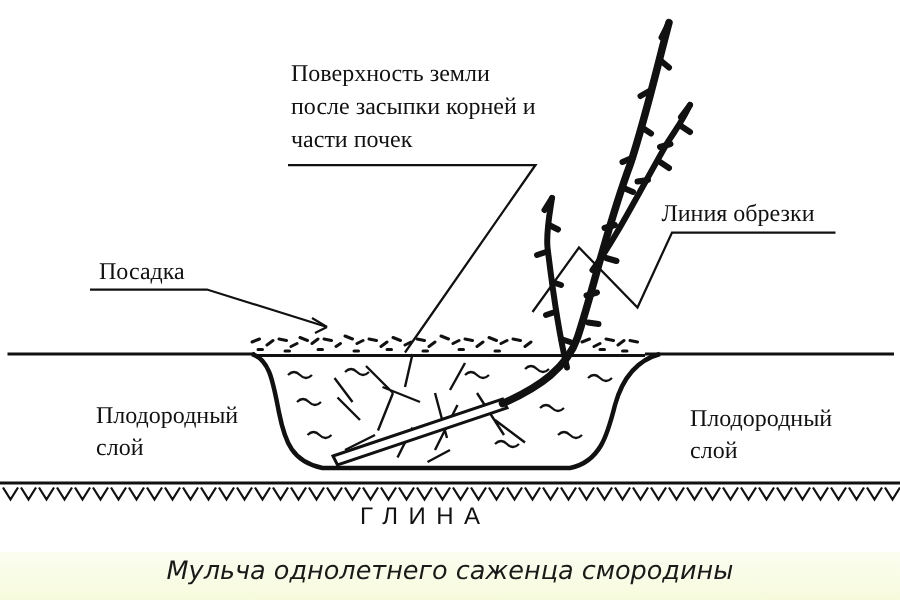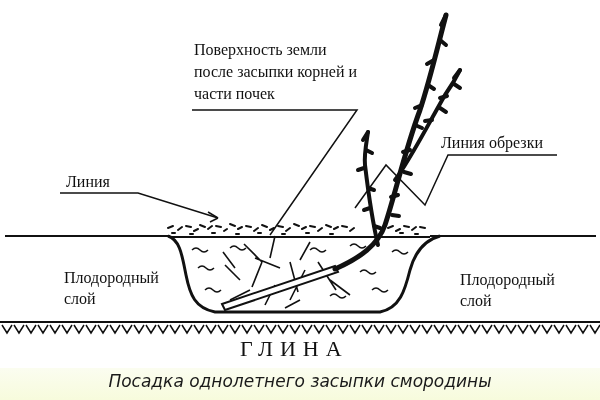--- a/index.html
+++ b/index.html
@@ -4,21 +4,21 @@
 <style>
   html, body { margin: 0; padding: 0; }
   body { width: 600px; height: 400px; position: relative; overflow: hidden; background: #ffffff; }
   .stage { position: absolute; left: 0; top: 0; width: 600px; height: 400px; }
   svg.drawing { position: absolute; left: 0; top: 0; }
   .lbl { position: absolute; font-family: "Liberation Serif", serif; font-size: 16px; color: #111; line-height: 19px; white-space: nowrap; }
   .caption-band { position: absolute; left: 0; top: 368px; width: 600px; height: 32px;
     background: linear-gradient(to bottom, #fbfdf0 0%, #f7fbdc 100%); }
   .caption { position: absolute; left: 0; top: 371px; width: 600px; text-align: center;
     font-family: "DejaVu Sans", sans-serif; font-style: italic; font-size: 17px; color: #1a1a1a; }
-  .clay { position: absolute; left: 240px; top: 336px; font-family: Liberation Serif, serif; font-size: 22px; letter-spacing: 7px; color: #111; }
+  .clay { position: absolute; left: 240px; top: 336px; font-family: Liberation Sans, sans-serif; font-size: 16px; letter-spacing: 7px; color: #111; }
 </style>
 </head>
 <body>
 
 <div class="stage">
 
   <svg class="drawing" width="600" height="400" viewBox="0 0 600 400">
 
     <g>
       <line x1="5" y1="236" x2="170" y2="236" stroke="#111" stroke-width="2"></line>
@@ -74,25 +74,25 @@
       <path d="M2 325 l5 8 l5 -8 M14 325 l5 8 l5 -8 M26 325 l5 8 l5 -8 M38 325 l5 8 l5 -8 M50 325 l5 8 l5 -8 M62 325 l5 8 l5 -8 M74 325 l5 8 l5 -8 M86 325 l5 8 l5 -8 M98 325 l5 8 l5 -8 M110 325 l5 8 l5 -8 M122 325 l5 8 l5 -8 M134 325 l5 8 l5 -8 M146 325 l5 8 l5 -8 M158 325 l5 8 l5 -8 M170 325 l5 8 l5 -8 M182 325 l5 8 l5 -8 M194 325 l5 8 l5 -8 M206 325 l5 8 l5 -8 M218 325 l5 8 l5 -8 M230 325 l5 8 l5 -8 M242 325 l5 8 l5 -8 M254 325 l5 8 l5 -8 M266 325 l5 8 l5 -8 M278 325 l5 8 l5 -8 M290 325 l5 8 l5 -8 M302 325 l5 8 l5 -8 M314 325 l5 8 l5 -8 M326 325 l5 8 l5 -8 M338 325 l5 8 l5 -8 M350 325 l5 8 l5 -8 M362 325 l5 8 l5 -8 M374 325 l5 8 l5 -8 M386 325 l5 8 l5 -8 M398 325 l5 8 l5 -8 M410 325 l5 8 l5 -8 M422 325 l5 8 l5 -8 M434 325 l5 8 l5 -8 M446 325 l5 8 l5 -8 M458 325 l5 8 l5 -8 M470 325 l5 8 l5 -8 M482 325 l5 8 l5 -8 M494 325 l5 8 l5 -8 M506 325 l5 8 l5 -8 M518 325 l5 8 l5 -8 M530 325 l5 8 l5 -8 M542 325 l5 8 l5 -8 M554 325 l5 8 l5 -8 M566 325 l5 8 l5 -8 M578 325 l5 8 l5 -8 M590 325 l5 8 l5 -8" stroke-width="1.5"></path>
     </g>
   </svg>
 
   <div class="lbl" style="left:194px; top:62px;">после засыпки корней и</div>
   <div class="lbl" style="left:194px; top:40px;">Поверхность земли</div>
   <div class="lbl" style="left:194px; top:84px;">части почек</div>
 
   <div class="lbl" style="left:441px; top:133px;">Линия обрезки</div>
 
-  <div class="lbl" style="left:66px; top:172px;">Линия</div>
+  <div class="lbl" style="left:66px; top:172px;">Посадка</div>
 
   <div class="lbl" style="left:64px; top:268px;">Плодородный</div>
   <div class="lbl" style="left:64px; top:289px;">слой</div>
 
   <div class="lbl" style="left:460px; top:270px;">Плодородный</div>
   <div class="lbl" style="left:460px; top:291px;">слой</div>
 
   <div class="clay">ГЛИНА</div>
 
   <div class="caption-band"></div>
-  <div class="caption">Посадка однолетнего засыпки смородины</div>
+  <div class="caption">Мульча однолетнего саженца смородины</div>
 </div>
 
 </body></html>

